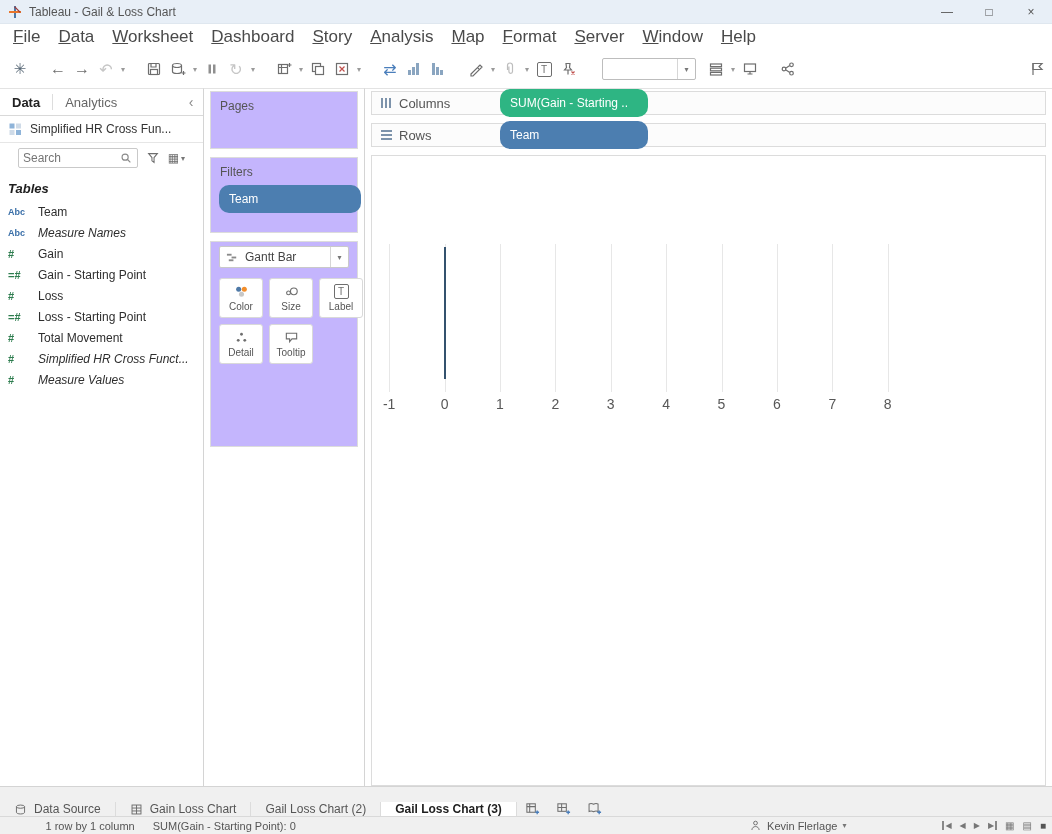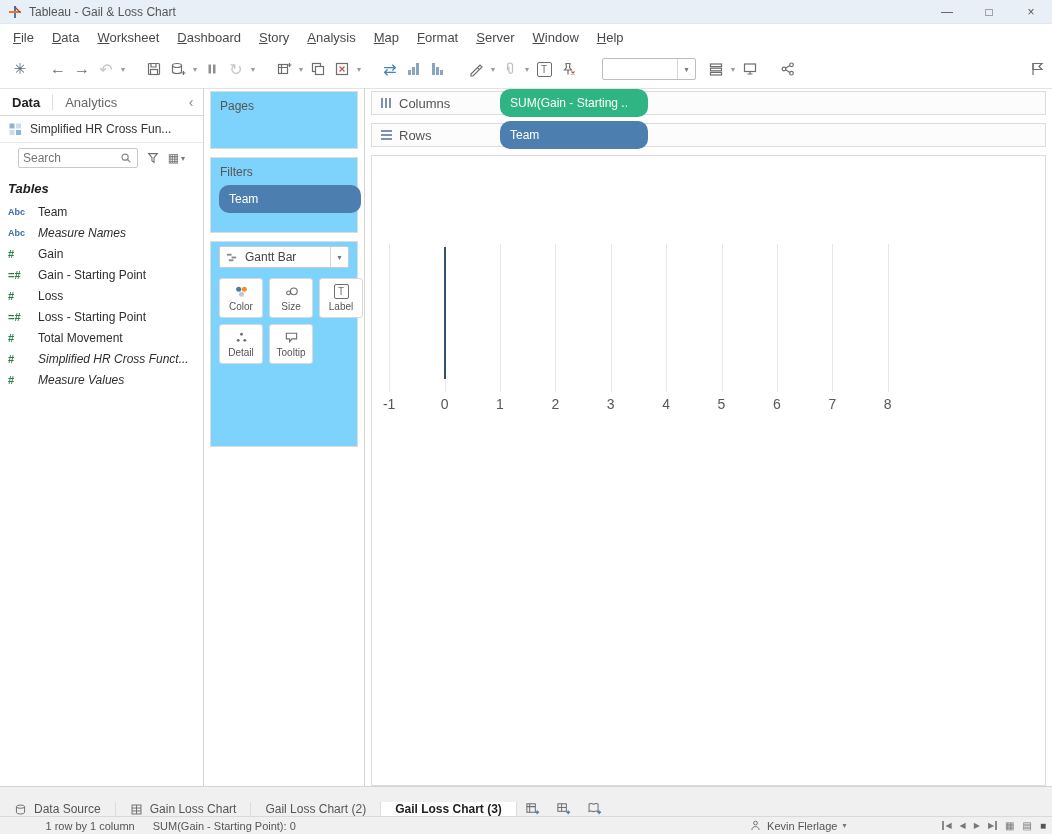--- a/index.html
+++ b/index.html
@@ -16,21 +16,21 @@
     background:#e8eff7; display:flex; align-items:center; padding-left:8px;
     border-bottom:1px solid #dfe7ef; }
   .title-text { font-size:12px; color:#555; margin-left:7px; }
   .win-controls { margin-left:auto; display:flex; height:100%; }
   .win-btn { width:42px; display:flex; align-items:center; justify-content:center;
     color:#555; font-size:12px; cursor:default; }
 
   
   .menubar { position:absolute; top:24px; left:0; right:0; height:26px;
     background:#fff; display:flex; align-items:center; padding-left:4px; }
-  .menu-item { display:inline-block; padding:4px 9px; font-size:13px; color:#4a4a4a; }
+  .menu-item { display:inline-block; padding:4px 9px; font-size:17px; color:#4a4a4a; }
   .menu-item::first-letter { text-decoration:underline; }
 
   
   .toolbar { position:absolute; top:50px; left:0; right:0; height:38px;
     background:#fff; display:flex; align-items:center; padding-left:8px; }
   .tb { min-width:24px; height:26px; display:flex; align-items:center;
     justify-content:center; color:#6e6e6e; font-size:16px; }
   .tb.dim { color:#c6c6c6; }
   .tb.dim svg { opacity:.45; }
   .tb-caret { width:10px; height:26px; display:flex; align-items:center;
@@ -74,21 +74,21 @@
   .tables-header { font-size:13px; font-weight:bold; color:#1e1e1e; padding:8px 8px 5px 8px;font-style:italic; }
   .field-list { list-style:none; }
   .field-item { height:21px; display:flex; align-items:center; padding-left:8px; gap:4px; }
   .field-icon { width:26px; flex:0 0 26px; text-align:left; font-weight:bold; }
   .fi-dim { color:#3a6fa8; font-size:9px; }
   .fi-measure { color:#2e7d4f; font-size:11px; }
   .field-label { font-size:12px; color:#2e2e2e; white-space:nowrap; overflow:hidden; }
   .italic { font-style:italic; }
 
   
-  .card { position:absolute; left:6px; right:6px; border:1px solid #dcdcdc; background:#7dd3fc; }
+  .card { position:absolute; left:6px; right:6px; border:1px solid #dcdcdc; background:#c4b5fd; }
   .card-pages   { top:2px;   height:58px; }
   .card-filters { top:68px;  height:76px; }
   .card-marks   { top:152px; height:206px; }
   .card-title { font-size:12px; color:#555; padding:7px 9px 4px 9px; }
   .pill { height:28px; border-radius:10px; color:#fff; font-size:12px;
     display:flex; align-items:center; padding:0 10px; white-space:nowrap; overflow:hidden; }
   .pill-blue { background:#4c7eb0; }
   .pill-green { background:#2eb583; }
   .filters-pill { margin:2px 8px; width:142px; }
   .marktype-select { margin:4px 8px 8px 8px; height:22px; border:1px solid #c9c9c9;

